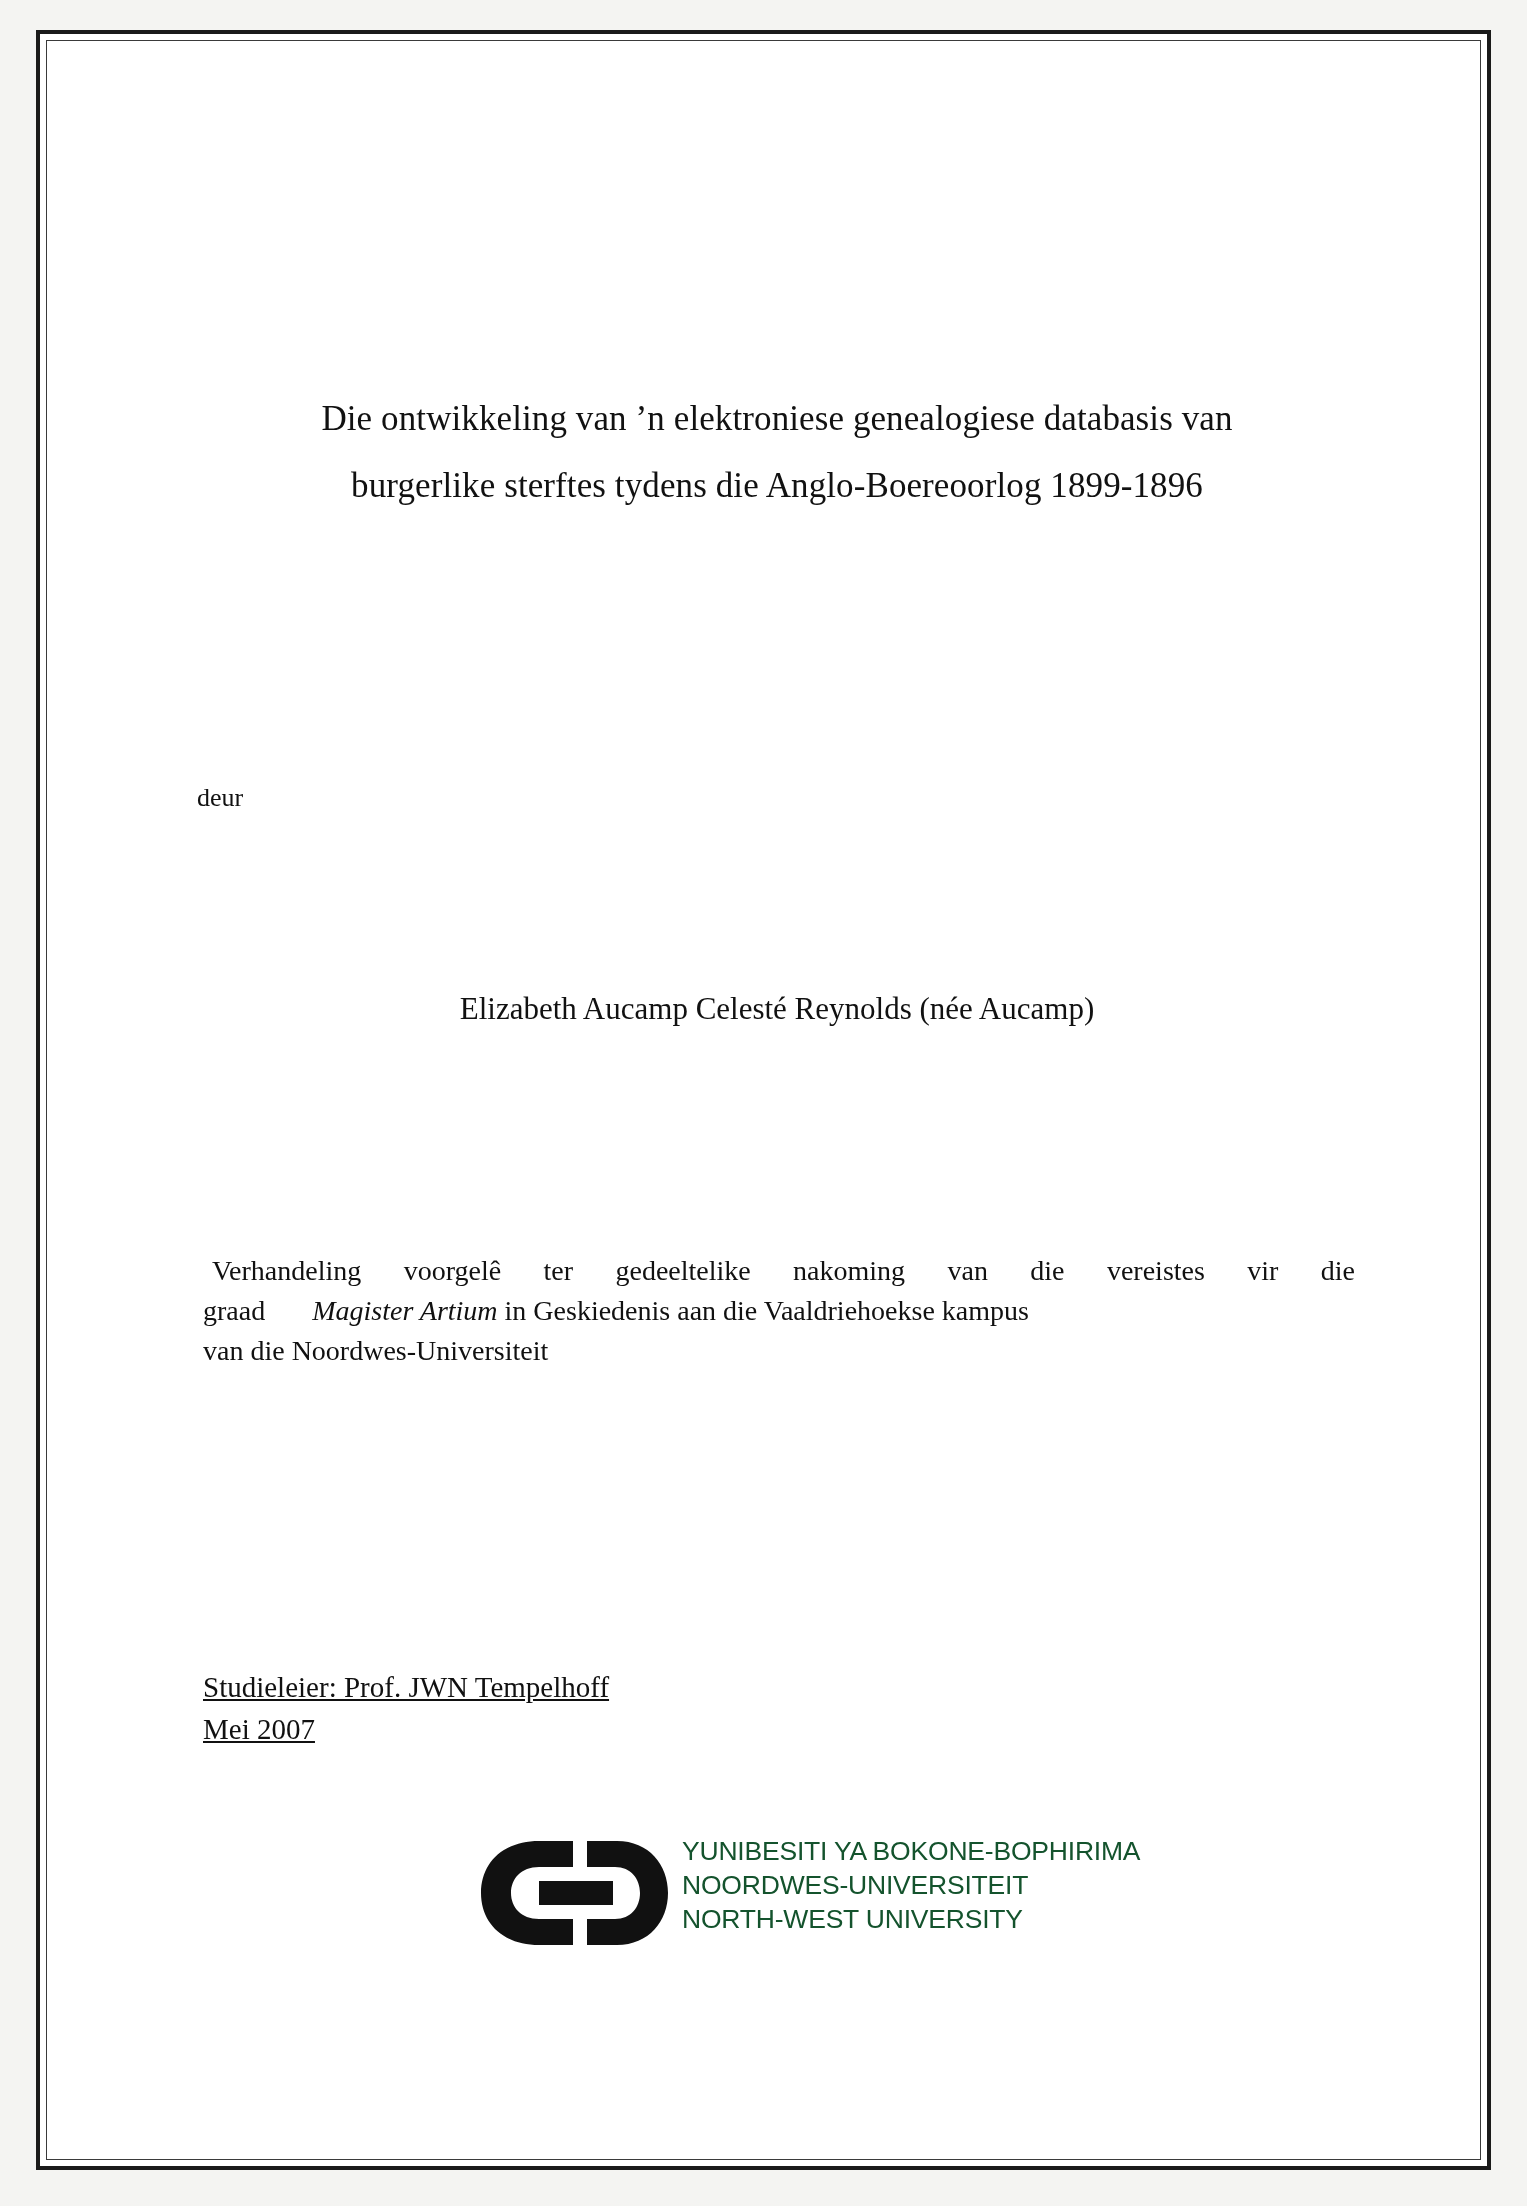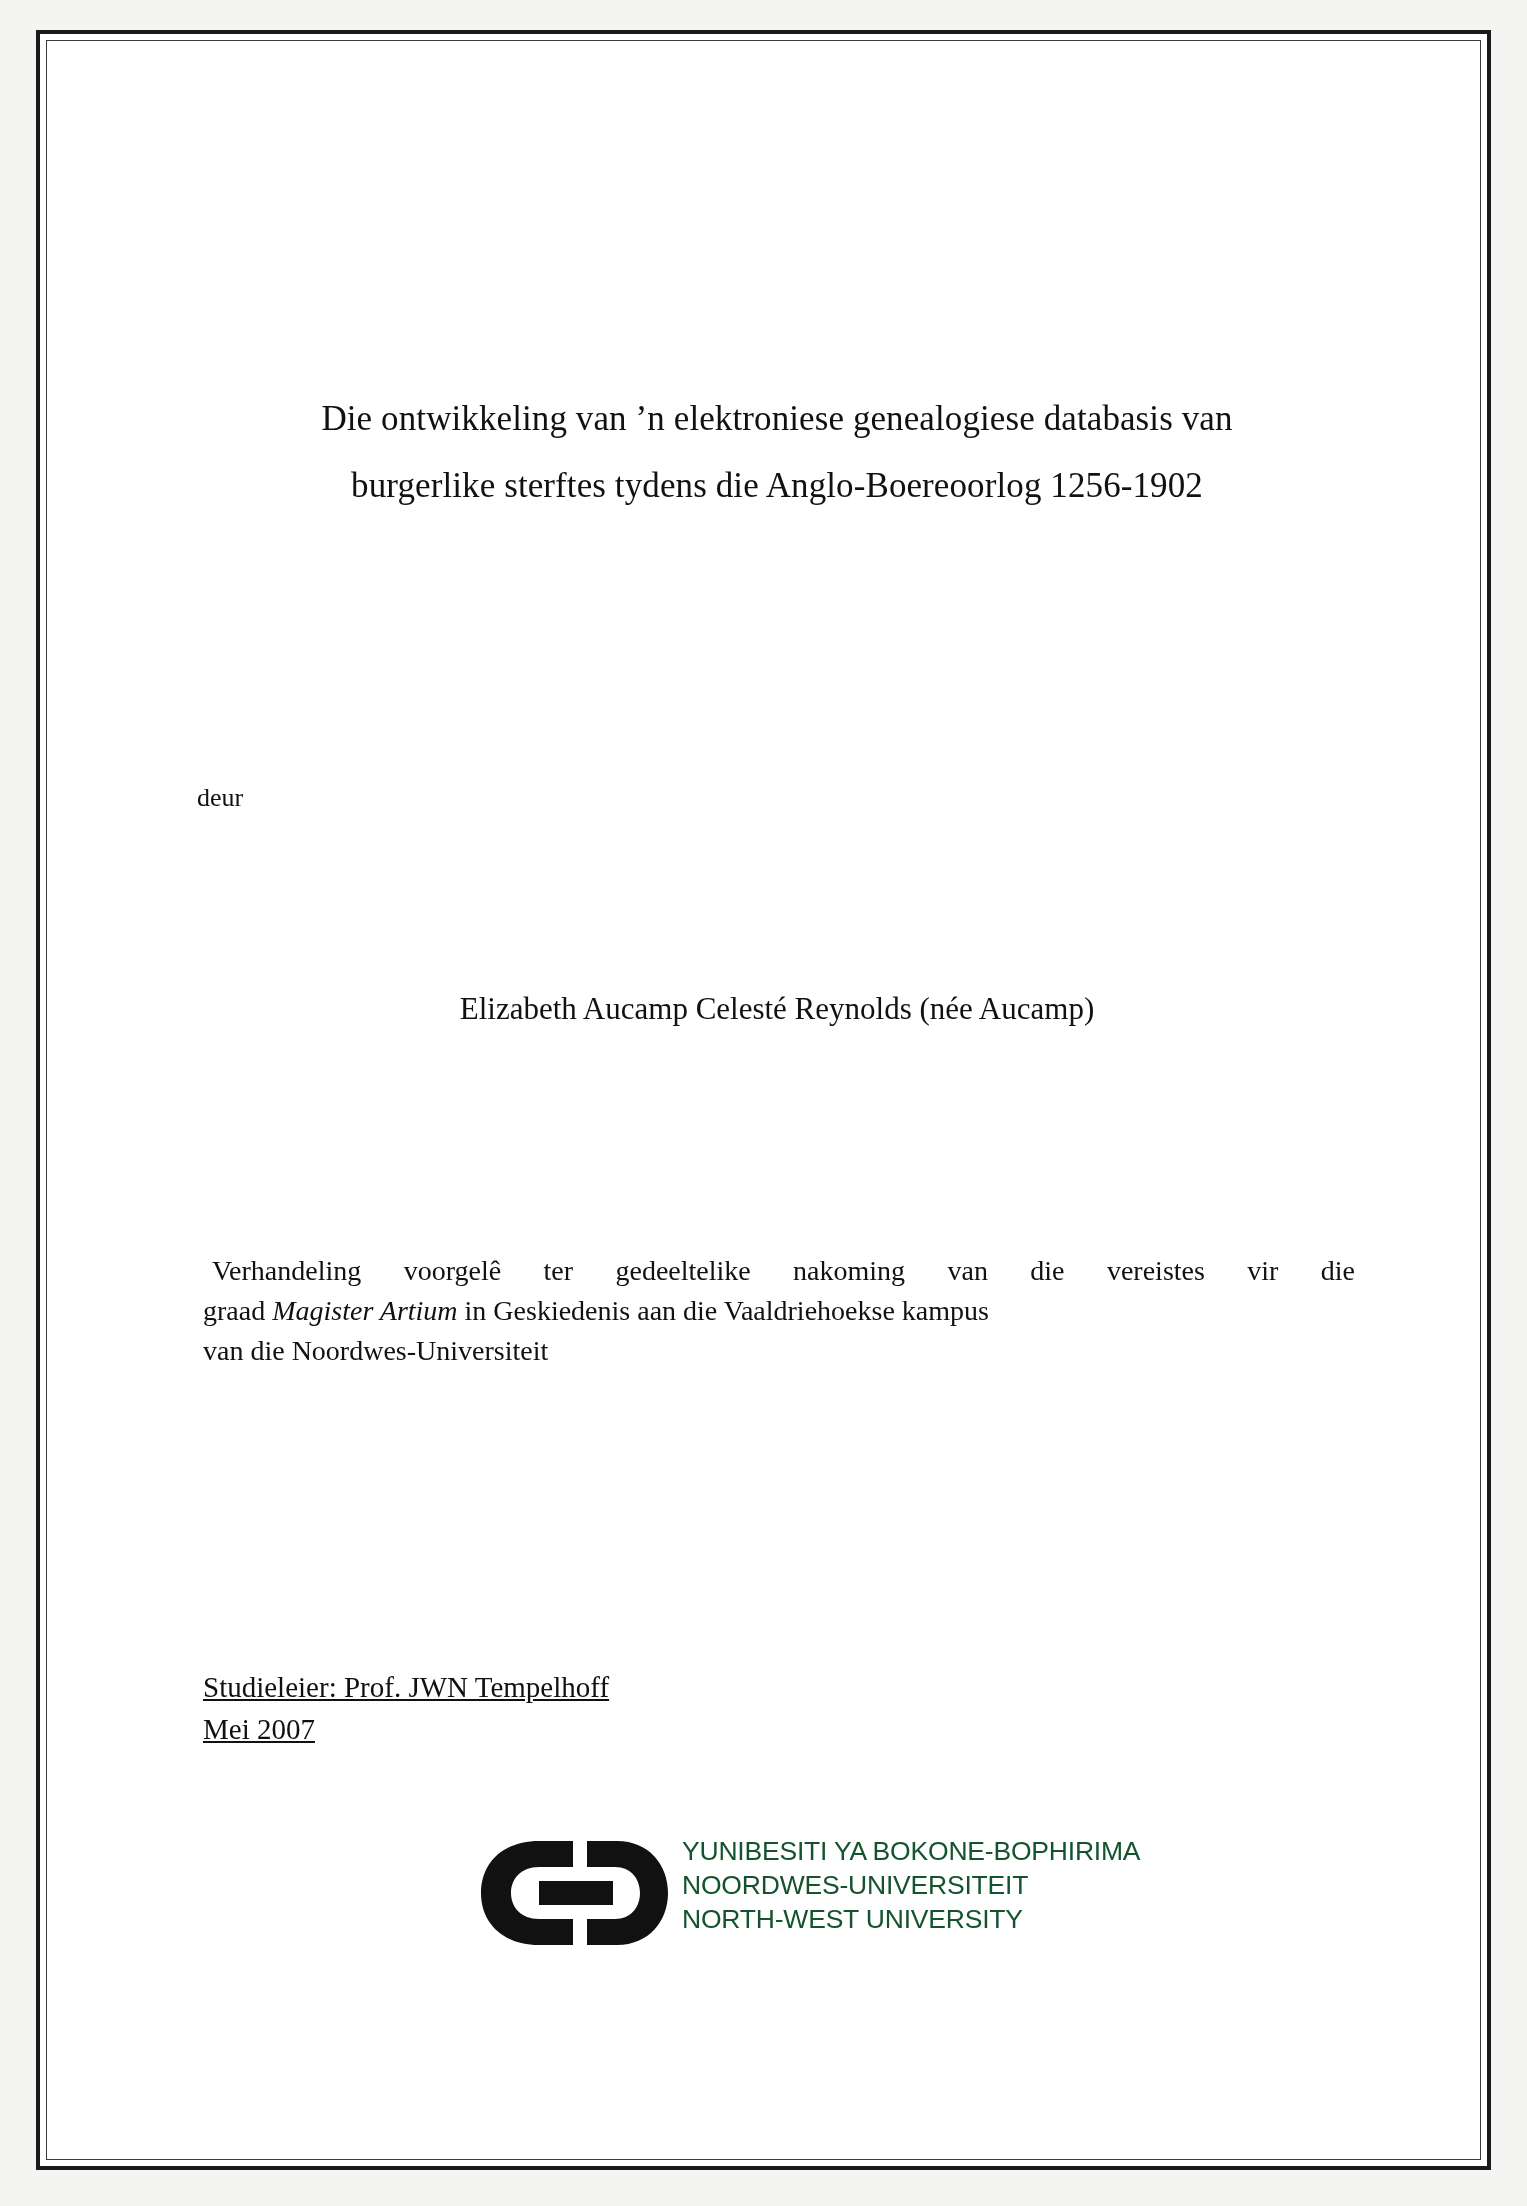--- a/index.html
+++ b/index.html
@@ -95,21 +95,21 @@
     top: 1210px;
     left: 6px;
     width: 1152px;
     font-size: 28px;
     line-height: 1.42;
     text-align: justify;
   }
   .statement .l1 { display: block; text-align: justify; text-align-last: justify; margin-left: 9px; }
   .statement .l2 { display: block; }
   .statement .l3 { display: block; }
-  .statement i { font-style: italic; }
+  .statement i { font-style: italic; margin-left: 40px; }
 
   .supervisor-block {
     position: absolute;
     top: 1625px;
     left: 6px;
     width: 900px;
     font-size: 29px;
     line-height: 1.45;
   }
   .supervisor-block span { display: block; text-decoration: underline; }
@@ -147,21 +147,21 @@
 
 <div class="scan-page"></div>
 
 <div class="sheet">
   <div class="sheet-inner">
 
     <div class="content">
 
       <div class="title-block">
         <span class="title-line">Die ontwikkeling van ’n elektroniese genealogiese databasis van</span>
-        <span class="title-line">burgerlike sterftes tydens die Anglo-Boereoorlog 1256-1902</span>
+        <span class="title-line">burgerlike sterftes tydens die Anglo-Boereoorlog 1899-1896</span>
       </div>
 
       <div class="byline-deur">deur</div>
 
       <div class="author">Elizabeth Aucamp Celesté Reynolds (née Aucamp)</div>
 
       <div class="statement">
         <span class="l1">Verhandeling voorgelê ter gedeeltelike nakoming van die vereistes vir die</span>
         <span class="l2"><span>graad </span><i>Magister Artium</i><span> in Geskiedenis aan die Vaaldriehoekse kampus</span></span>
         <span class="l3">van die Noordwes-Universiteit</span>

